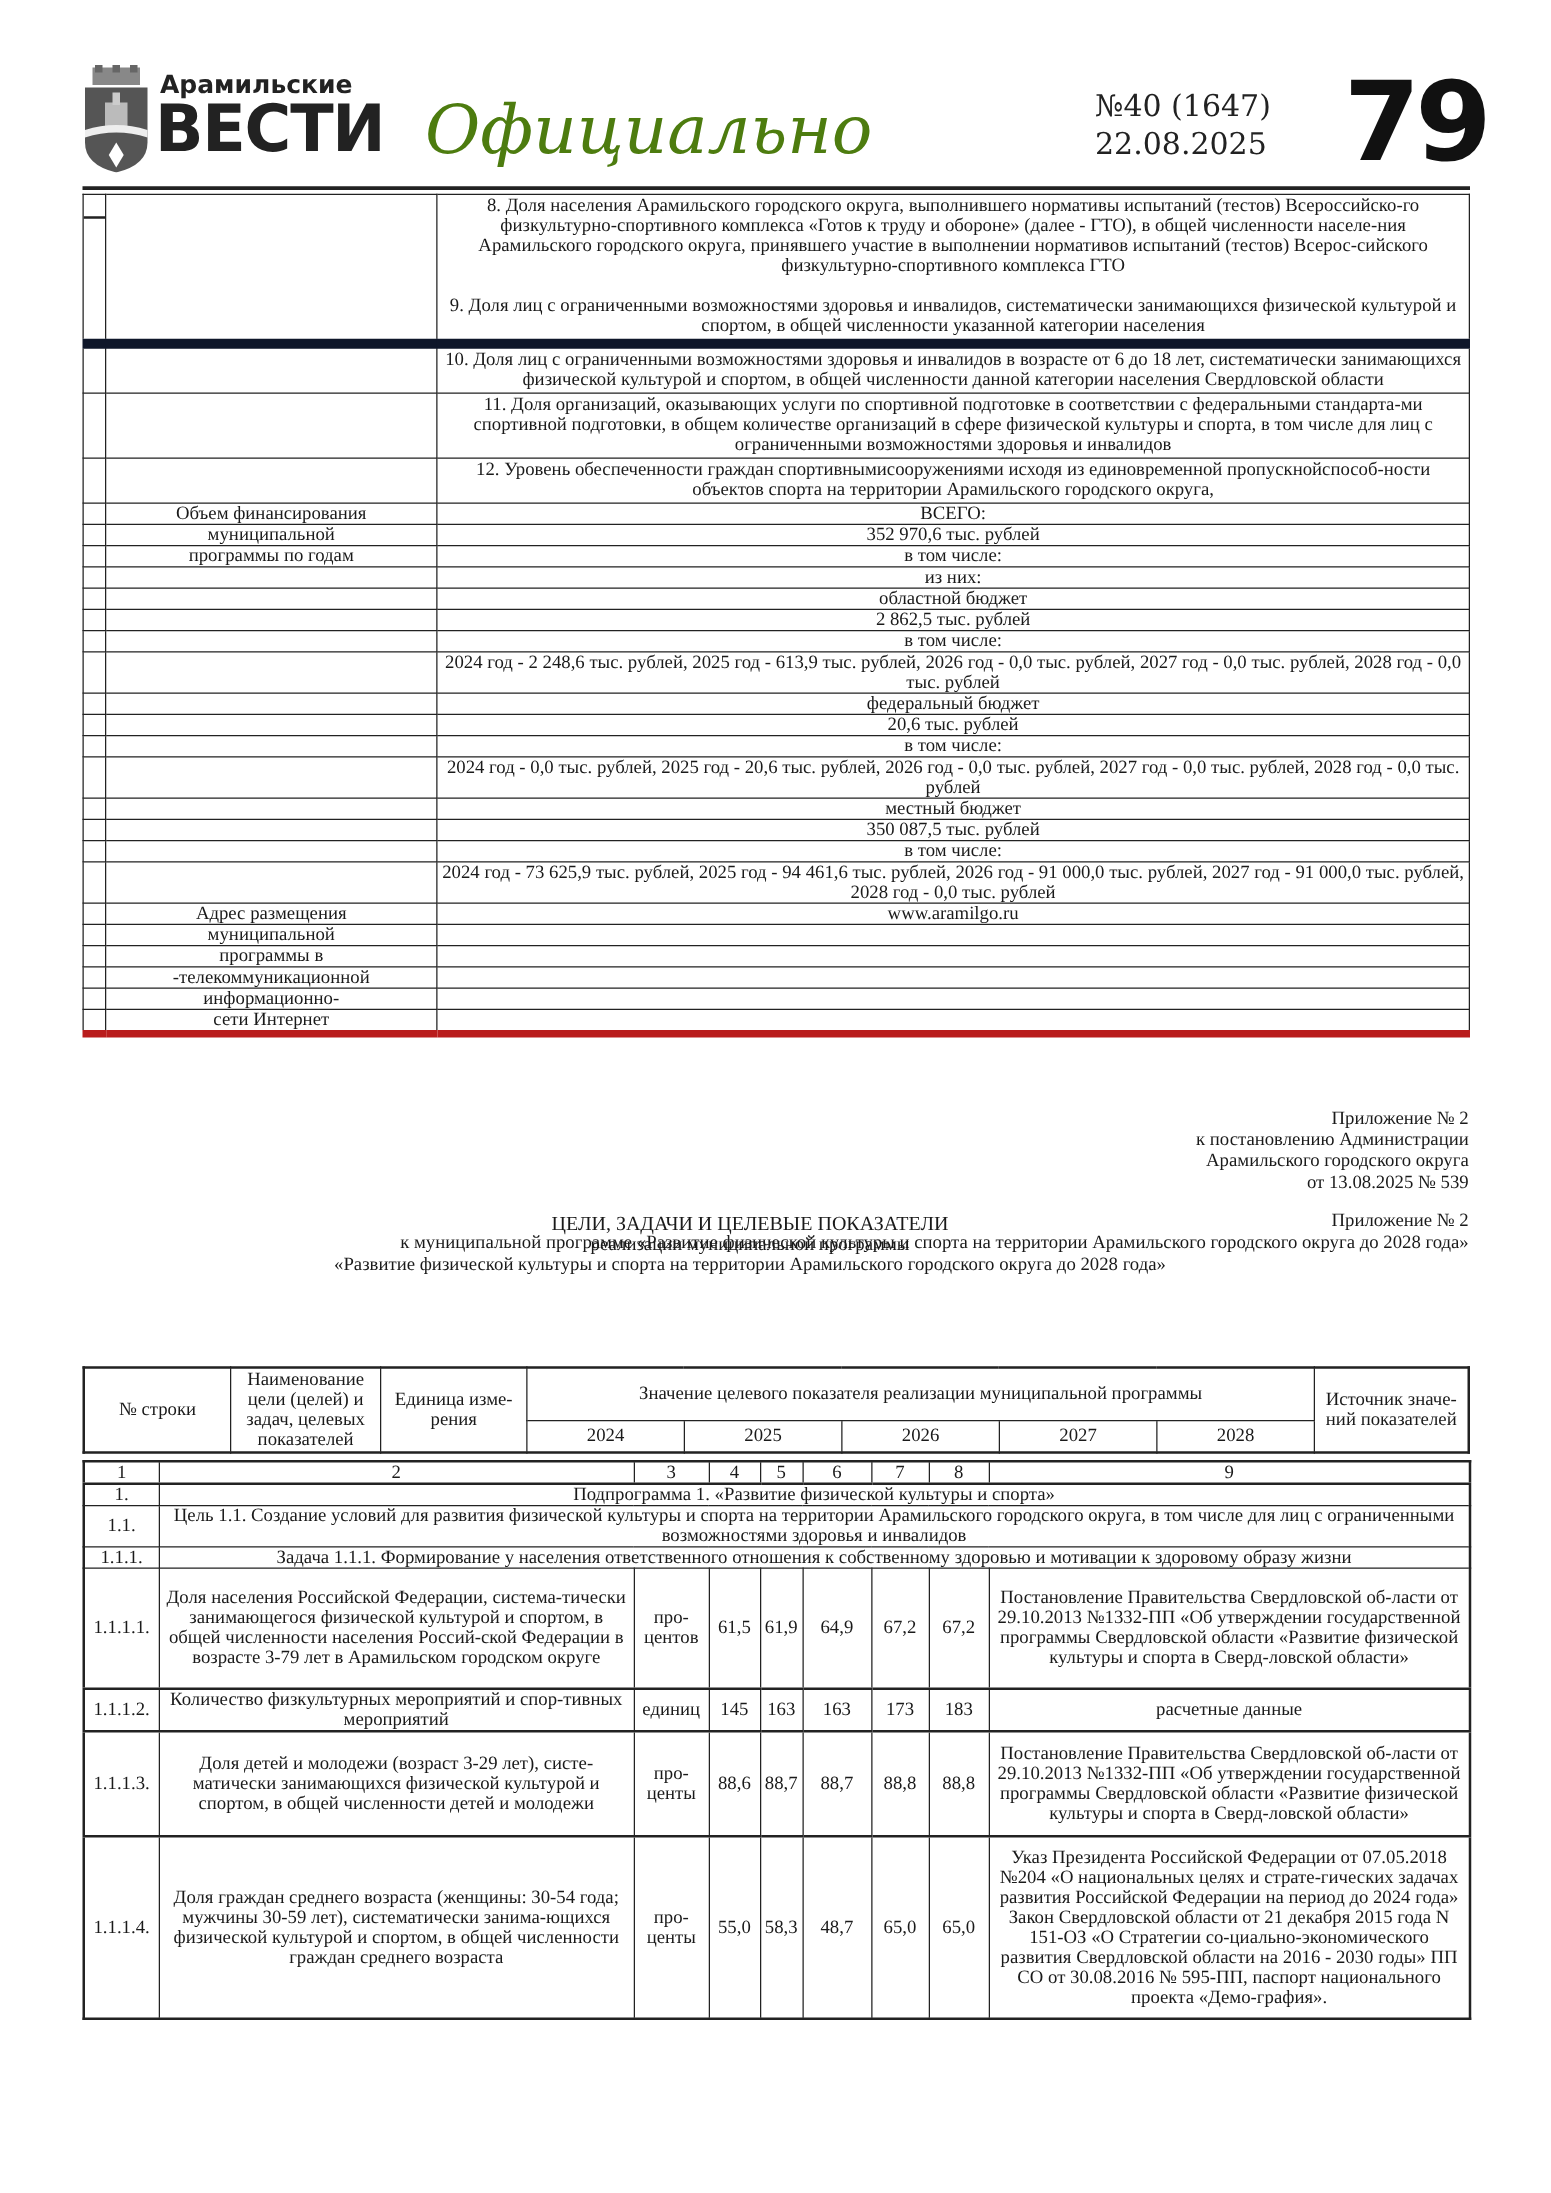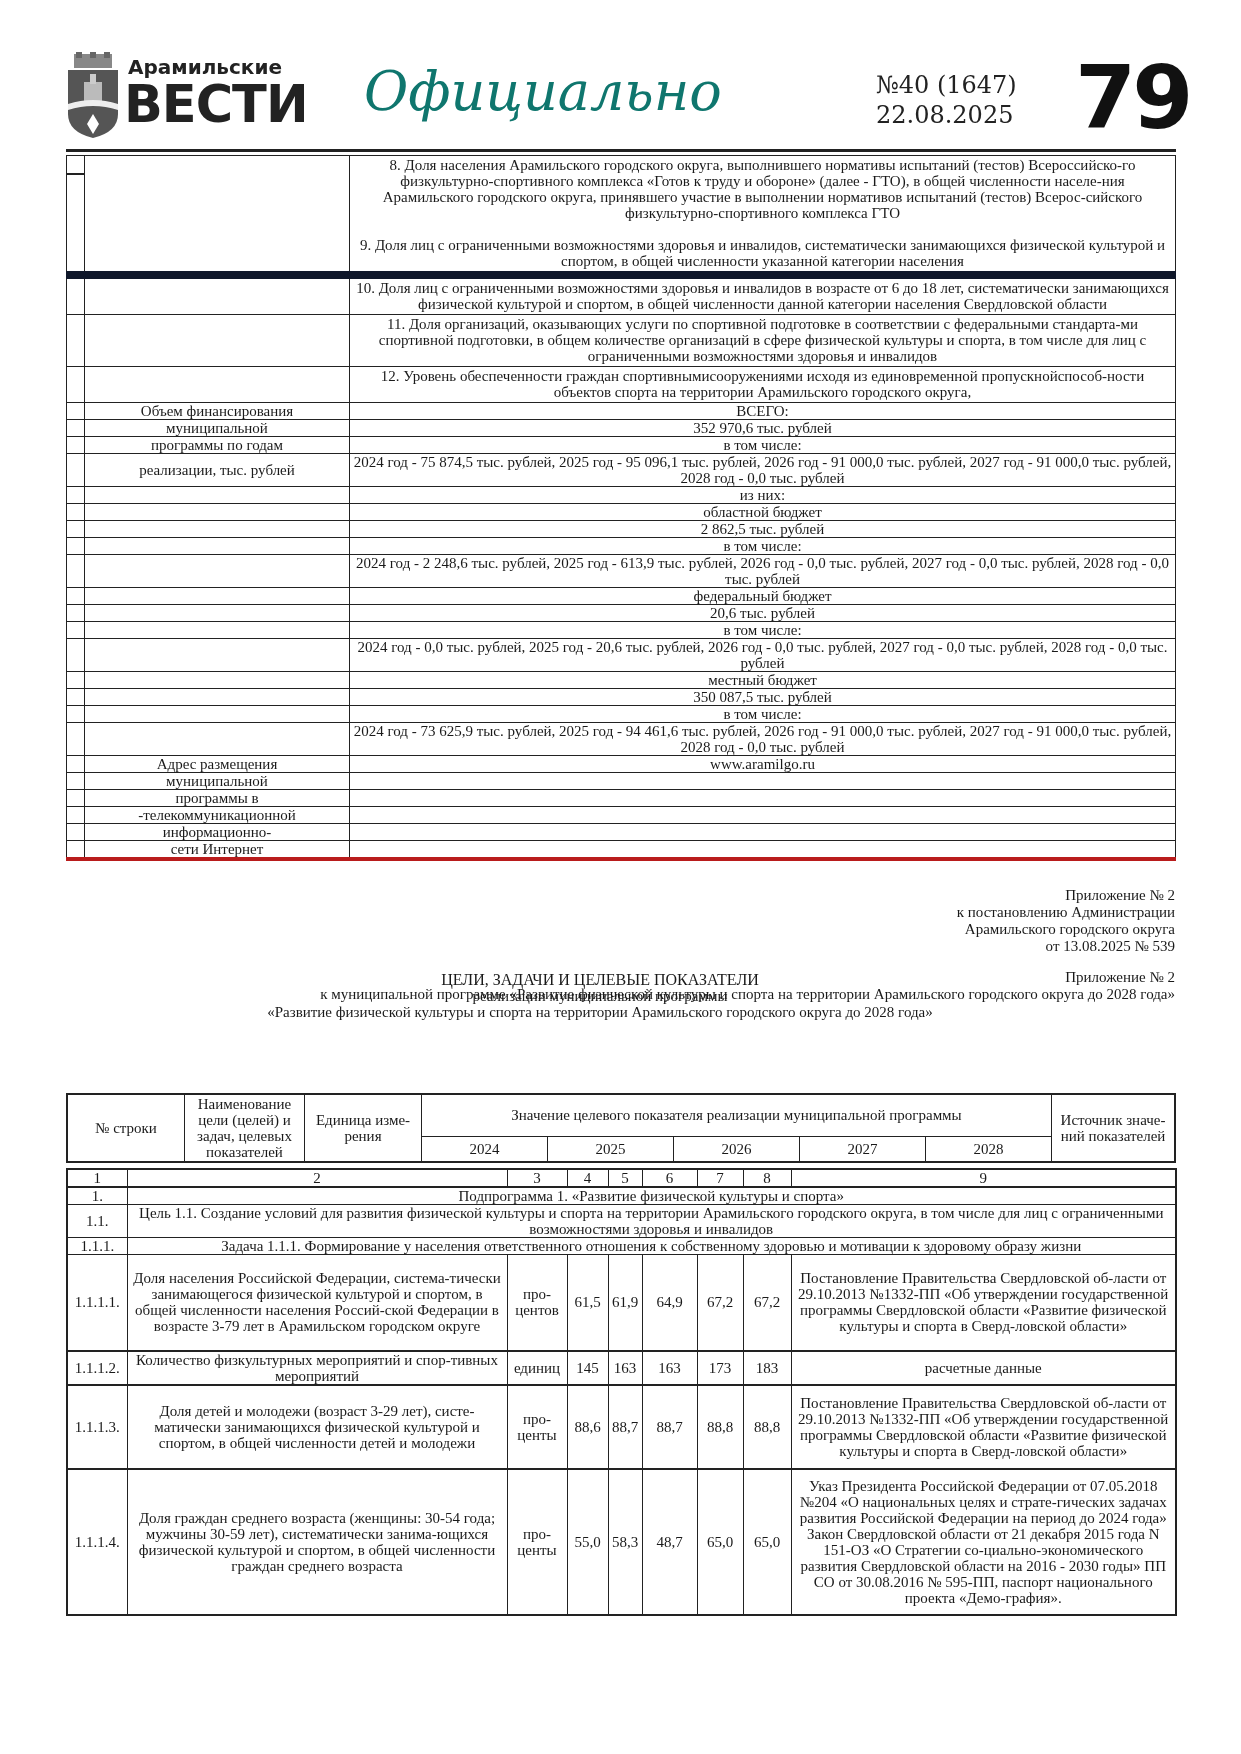--- a/index.html
+++ b/index.html
@@ -2,32 +2,32 @@
 <html><head>
 <meta charset="utf-8">
 <style>
   html, body { margin:0; padding:0; background:#fff; }
   body { width:1241px; height:1754px; position:relative; font-family:"Liberation Serif", serif; color:#1a1a1a; overflow:hidden; }
   .abs { position:absolute; }
   
   .logo-crest { left:66px; top:52px; width:54px; height:86px; }
   .brand-top { left:128px; top:55px; font-family:"DejaVu Sans", sans-serif; font-weight:bold; font-size:20px; letter-spacing:0px; color:#222; }
   .brand-main { left:124px; top:76px; font-family:"DejaVu Sans", sans-serif; font-weight:900; font-size:52px; letter-spacing:-1px; color:#222; line-height:56px; transform:scaleX(0.98); transform-origin:left; }
-  .section-title { left:340px; top:60px; font-family:"DejaVu Serif", serif; font-style:italic; font-size:54px; color:#0f766e;margin-left:24px; }
+  .section-title { left:340px; top:72px; font-family:"DejaVu Serif", serif; font-style:italic; font-size:54px; color:#4d7c0f; }
   .issue { left:876px; top:70px; font-family:"DejaVu Serif", serif; font-size:24px; text-align:left; width:150px; line-height:30px; color:#222; }
   .page-num { left:1075px; top:50px; font-family:"DejaVu Sans", sans-serif; font-weight:900; font-size:88px; line-height:96px; color:#111; letter-spacing:-4px; }
   .rule { left:66px; top:149px; width:1110px; height:3px; background:#222; }
 
   
   table { border-collapse:collapse; }
   .t1 { position:absolute; left:66px; top:155px; width:1110px; font-size:15px; line-height:16px; }
   .t1 td { border:1px solid #222; padding:0 2px; text-align:center; vertical-align:middle; }
   .t1 .c1 { width:17px; }
   .t1 .c2 { width:260px; }
-  .t1 .thick-bottom td { border-bottom:4px solid #b91c1c; }
+  .t1 .thick-bottom td { border-bottom:6px solid #b91c1c; }
   .t1 .txtblk { padding:1px 4px 2px 4px; }
 
   .appendix1 { right:66px; top:887px; text-align:right; font-size:15px; line-height:17px; }
   .appendix2 { right:66px; top:969px; text-align:right; font-size:15px; line-height:17px; }
   .heading { left:150px; width:900px; top:972px; text-align:center; font-size:15px; line-height:16px; }
   .heading .big { font-size:16px; }
 
   .t2 { position:absolute; left:66px; top:1093px; width:1110px; font-size:15px; line-height:16px; }
   .t2 td { border:1px solid #222; text-align:center; vertical-align:middle; padding:0 2px; }
   .t2 { border:2px solid #222; }
@@ -98,25 +98,20 @@
       </tr>
   <tr>
         <td></td>
         <td>муниципальной</td>
         <td>352 970,6 тыс. рублей</td>
       </tr>
   <tr>
         <td></td>
         <td>программы по годам</td>
         <td>в том числе:</td>
-      </tr>
-  <tr>
-        <td></td>
-        <td>реализации, тыс. рублей</td>
-        <td>2024 год - 75 874,5 тыс. рублей,  2025 год - 95 096,1 тыс. рублей,  2026 год - 91 000,0 тыс. рублей,  2027 год - 91 000,0 тыс. рублей,  2028 год - 0,0 тыс. рублей</td>
       </tr>
   <tr>
         <td></td>
         <td></td>
         <td>из них:</td>
       </tr>
   <tr>
         <td></td>
         <td></td>
         <td>областной бюджет</td>

